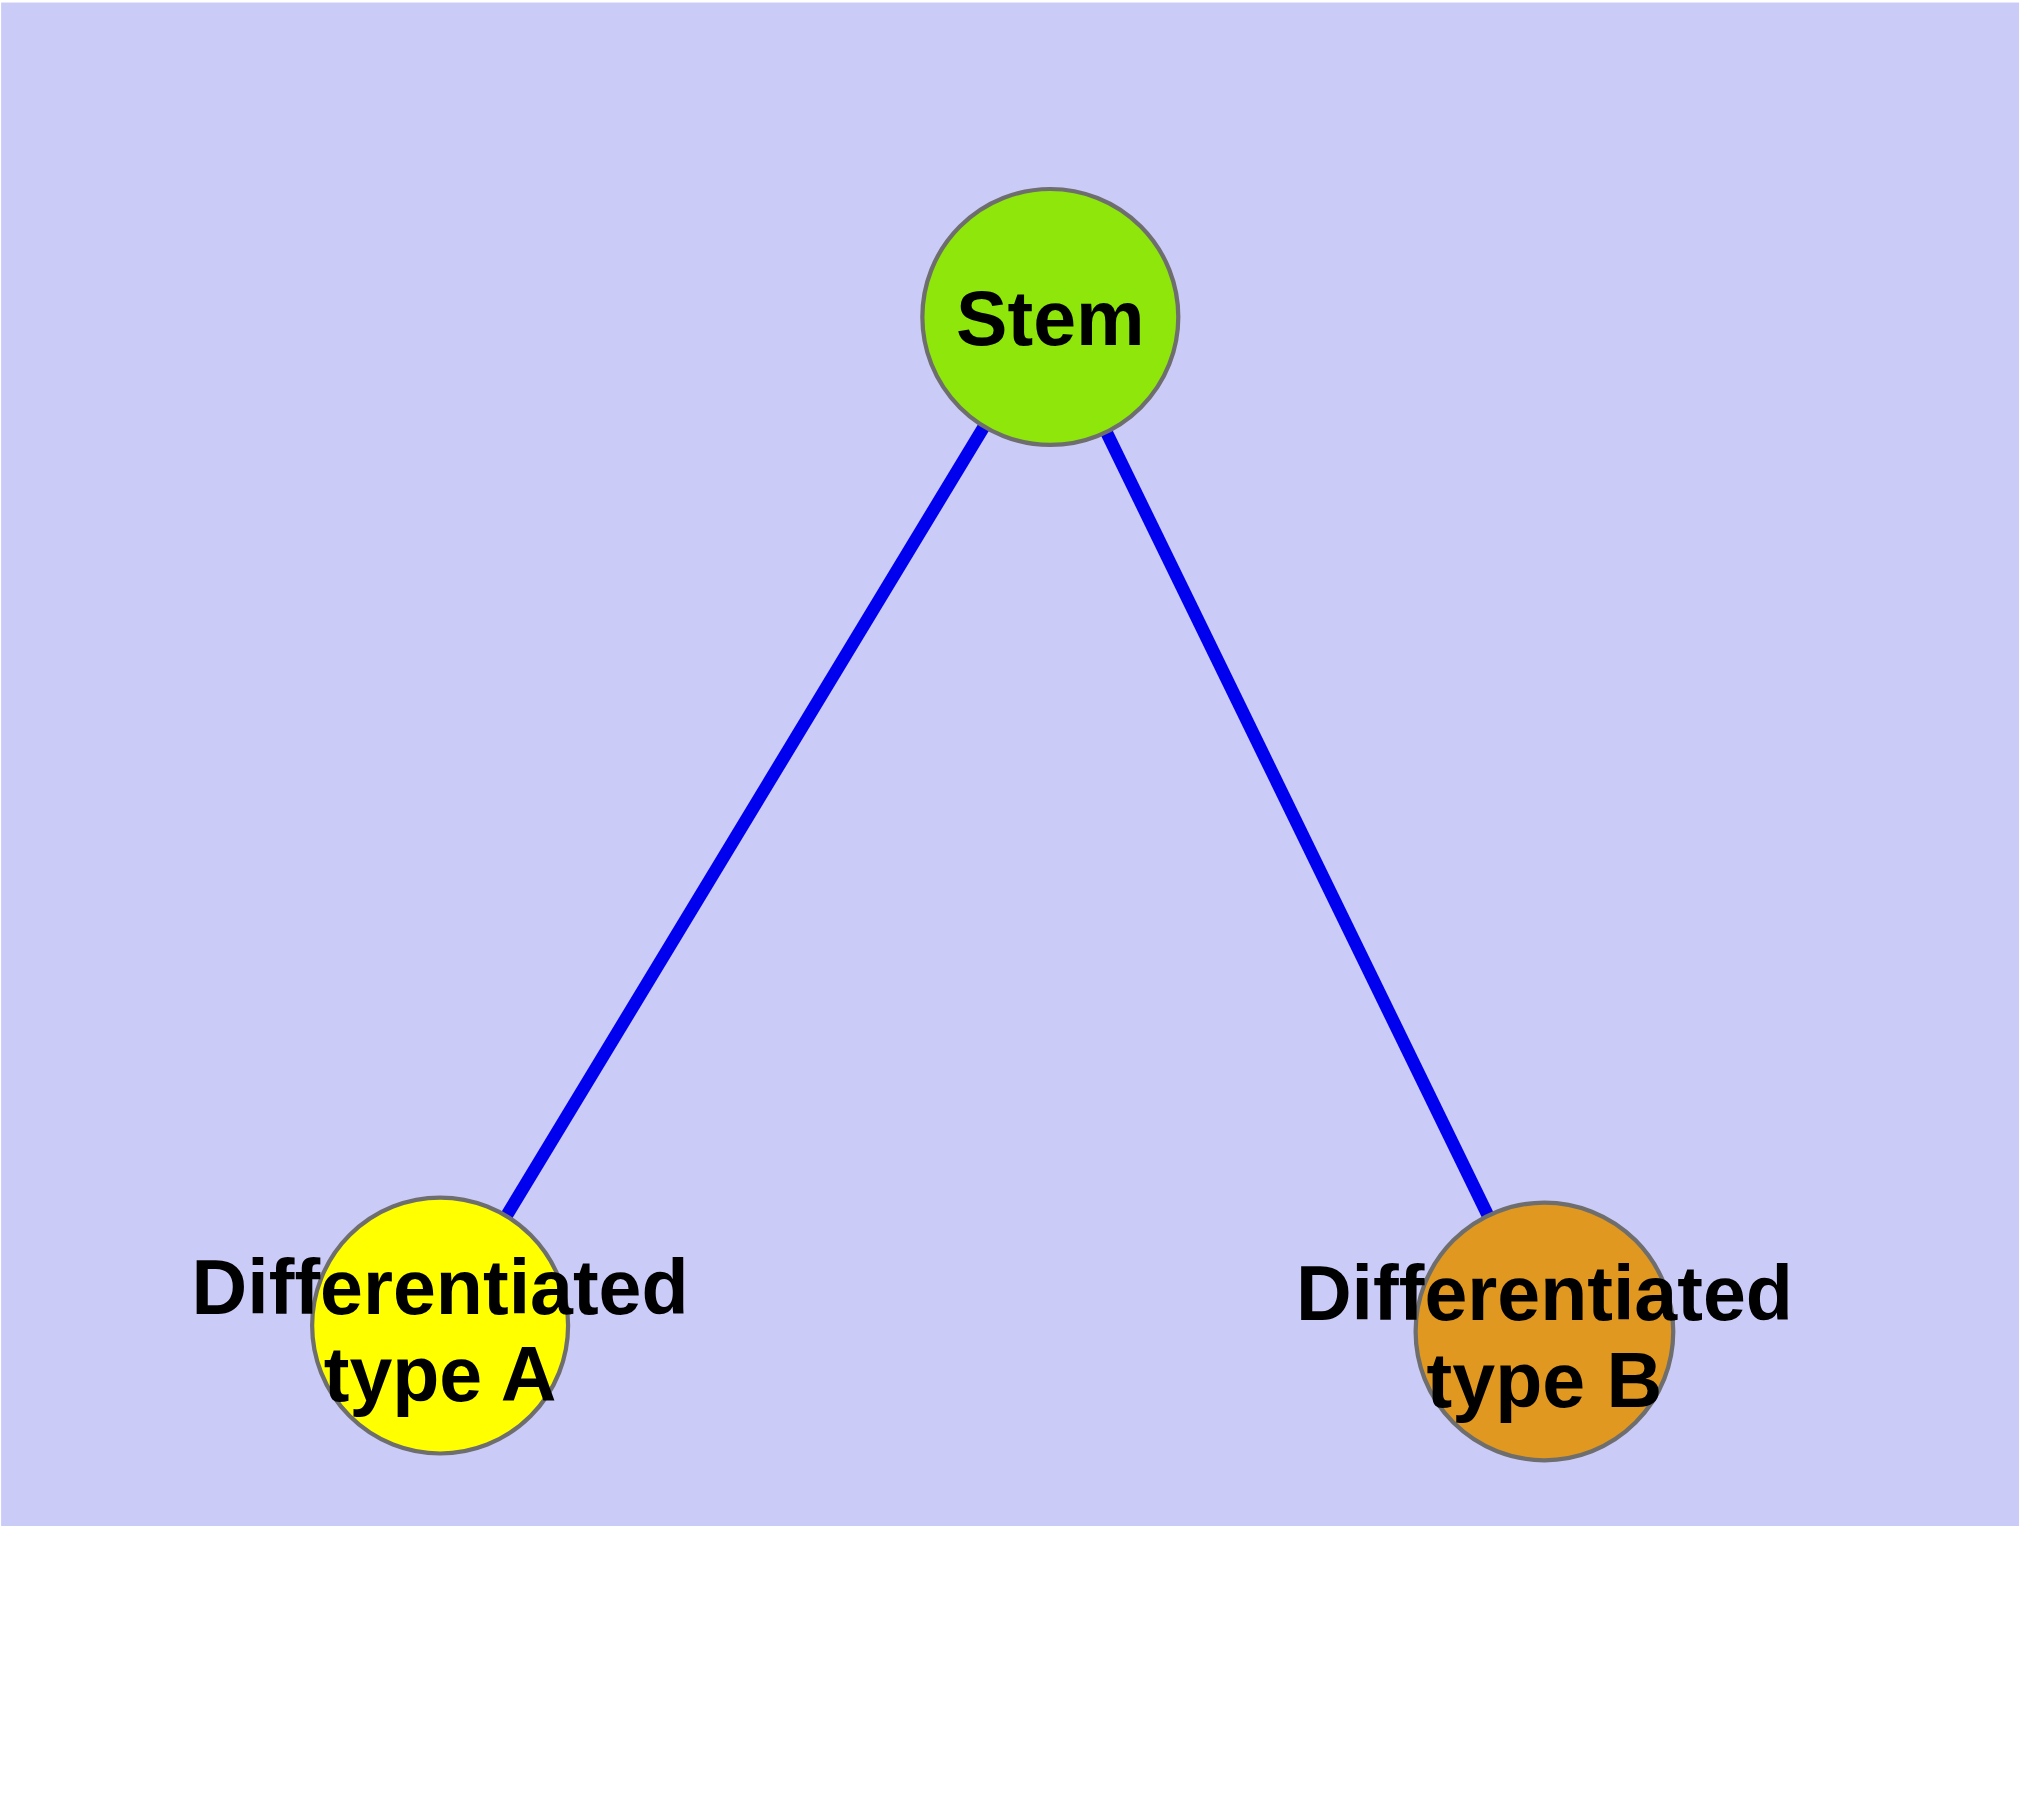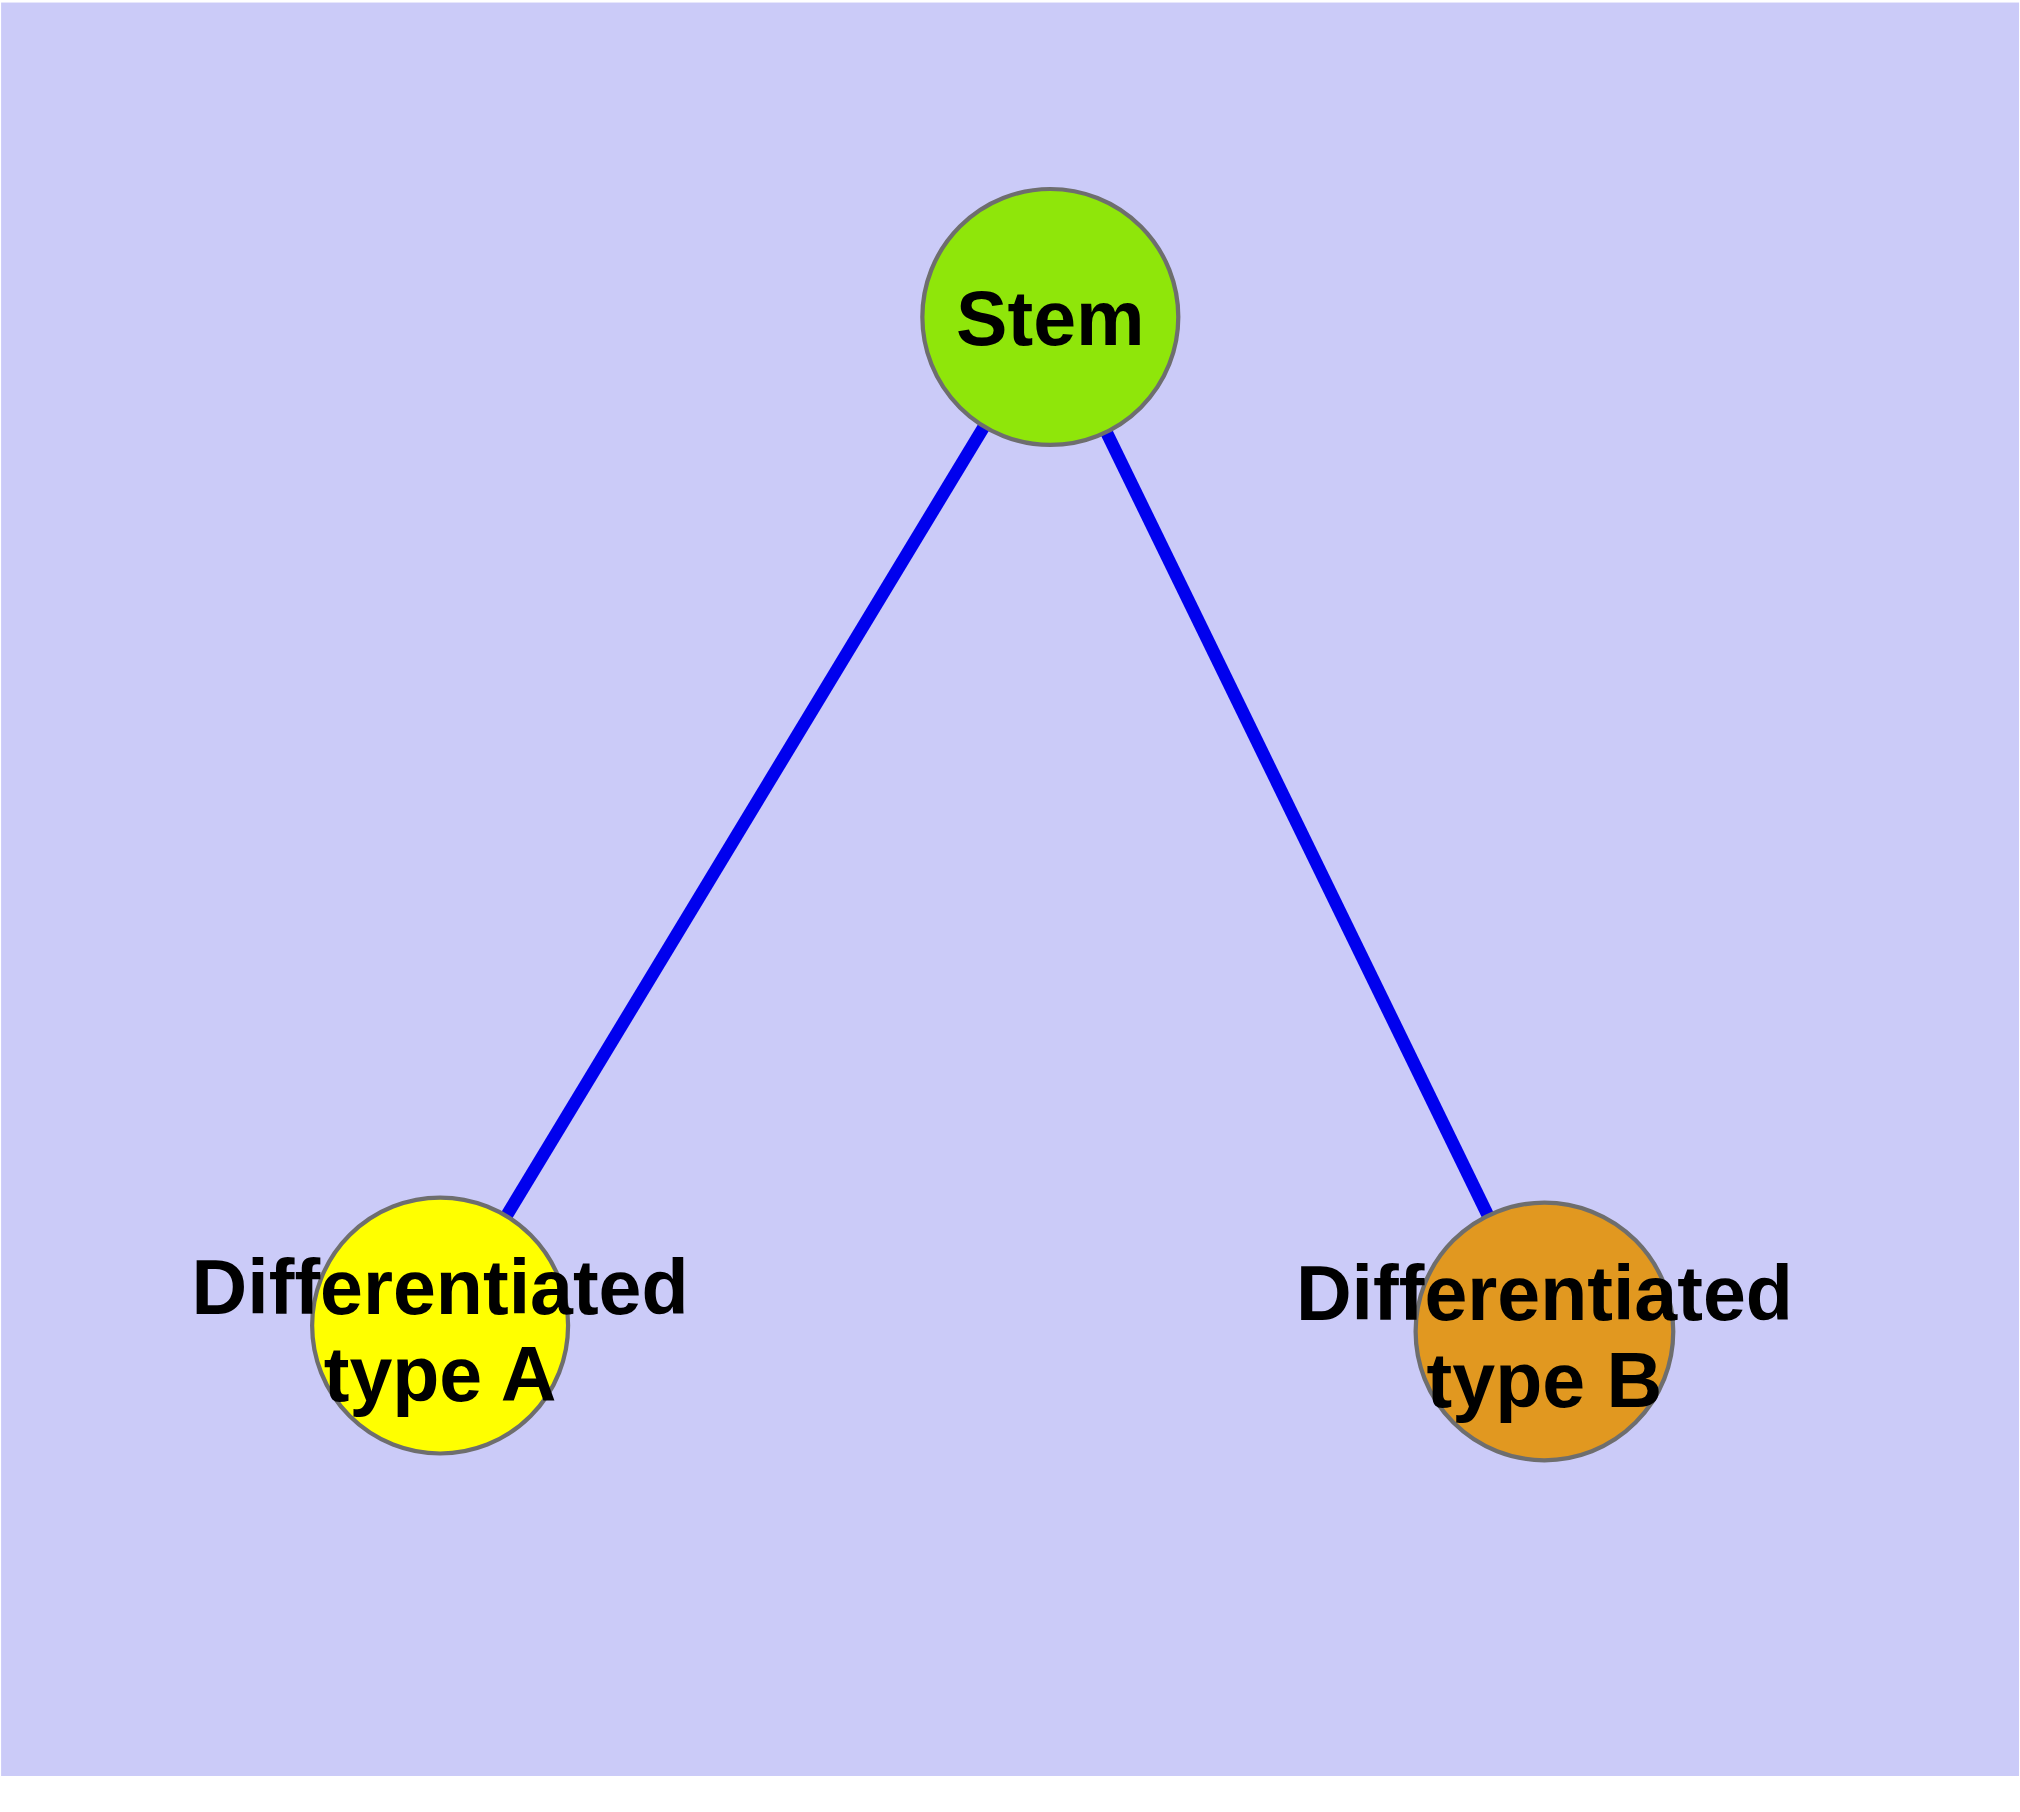--- a/index.html
+++ b/index.html
@@ -3,21 +3,21 @@
 <meta charset="utf-8">
 <style>
   html, body {
     margin: 0;
     padding: 0;
     background: #ffffff;
   }
   .stage {
     position: relative;
     width: 2021px;
-    height: 1776px;
+    height: 1526px;
     background: #ffffff;
     overflow: hidden;
   }
   svg {
     display: block;
   }
   .node-label {
     font-family: "Liberation Sans", sans-serif;
     font-weight: bold;
   }

